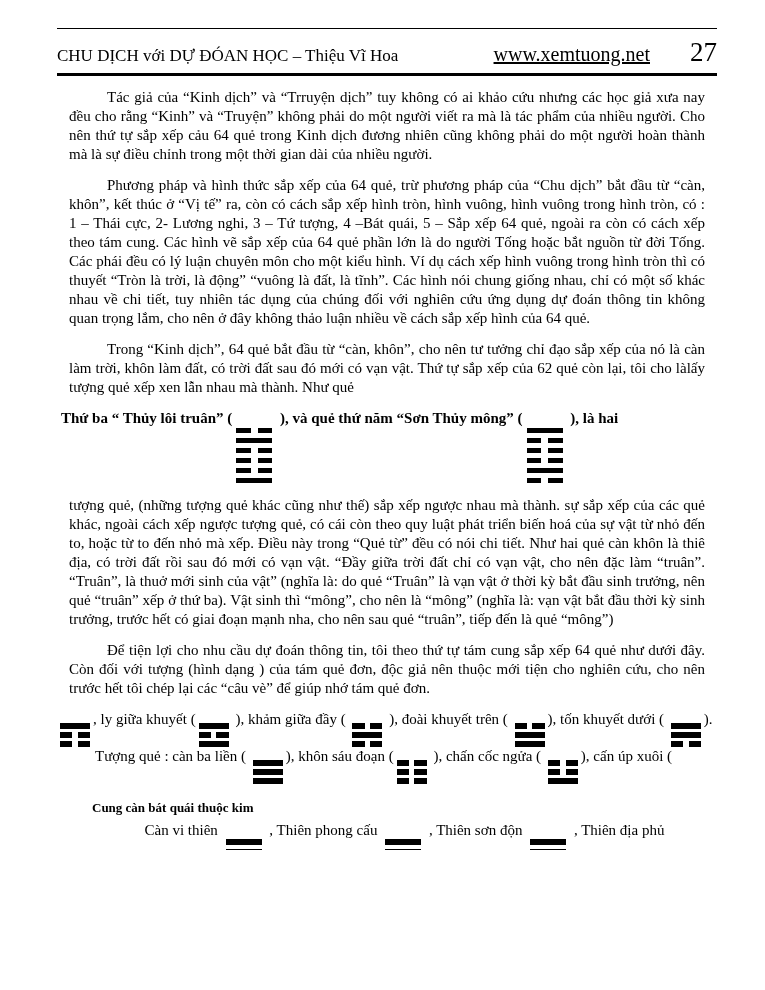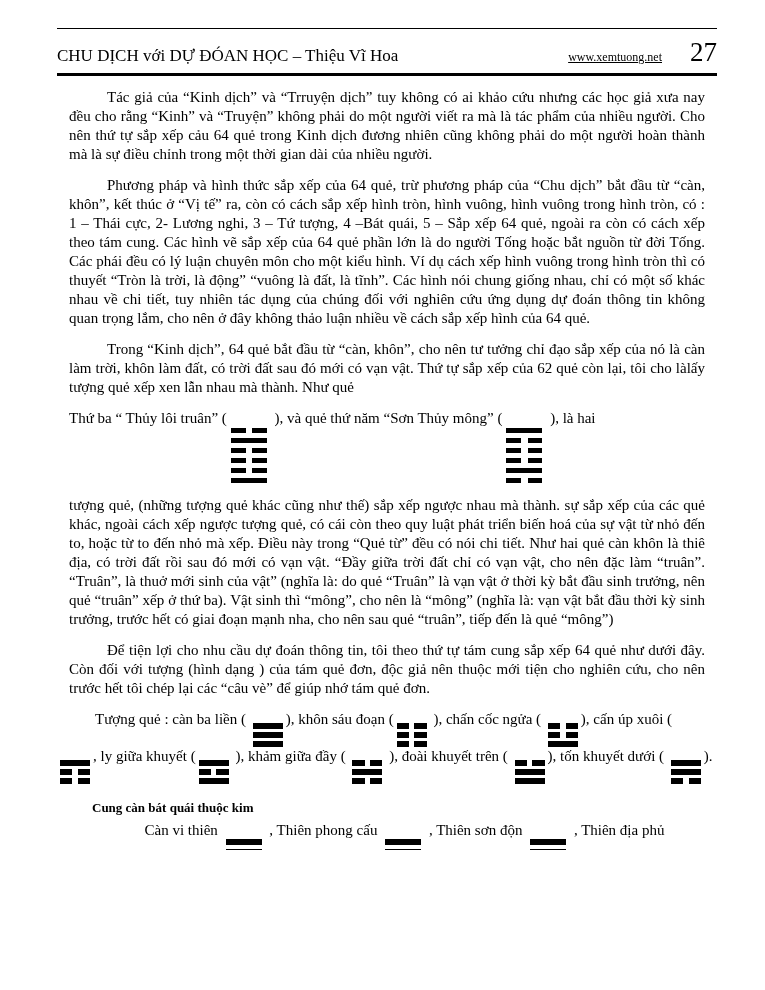--- a/index.html
+++ b/index.html
@@ -15,33 +15,33 @@
   .page-header {
     margin:28px 48px 0 57px;
     border-top:1px solid #000;
     border-bottom:3px solid #000;
   }
   .header-inner {
     display:flex; align-items:baseline;
     padding:10px 0 7px;
   }
   .doc-title { font-size:17px; white-space:nowrap; }
-  .doc-url   { margin-left:auto; margin-right:28px; font-size:12px; text-decoration:underline; white-space:nowrap; }
+  .doc-url   { margin-left:auto; margin-right:40px; font-size:20px; text-decoration:underline; white-space:nowrap; }
   .page-number { font-size:27px; font-weight:normal; line-height:1; }
 
   .page-body {
     margin:9px 48px 0 57px;
     font-size:15px;
     line-height:19px;
     text-align:justify;
   }
   .para { margin:12px; }
   .para.indent { text-indent:38px; }
 
-  .hexline { text-align:left; margin:3px 12px 1px; }
+  .hexline { text-align:left; margin:3px 4px 1px;font-weight:bold; }
   .trigram-line { text-align:left; margin:0; }
   .trigram-line.first { text-indent:38px; }
 
   .section-heading {
     font-size:13px; font-weight:bold;
     text-align:left; margin:14px 0 4px; padding-left:35px;
   }
   .hexrow { text-align:center; margin:0; }
   .hexrow.indented { padding-left:35px; }
   .hexrow.second { margin-top:2px; }
@@ -104,54 +104,54 @@
           <span class="row broken"></span>
           <span class="row broken"></span>
           <span class="row broken"></span>
           <span class="row solid"></span>
           <span class="row broken"></span>
         </span><span> ), là hai</span></div>
 
     <p class="para">tượng quẻ, (những tượng quẻ khác cũng như thế) sắp xếp ngược nhau mà thành. sự sắp xếp của các quẻ khác, ngoài cách xếp ngược tượng quẻ, có cái còn theo quy luật phát triển biến hoá của sự vật từ nhỏ đến to, hoặc từ to đến nhỏ mà xếp. Điều này trong “Quẻ từ” đều có nói chi tiết. Như hai quẻ càn khôn là thiê địa, có trời đất rồi sau đó mới có vạn vật. “Đầy giữa trời đất chỉ có vạn vật, cho nên đặc làm “truân”. “Truân”, là thuở mới sinh của vật” (nghĩa là: do quẻ “Truân” là vạn vật ở thời kỳ bắt đầu sinh trưởng, nên quẻ “truân” xếp ở thứ ba). Vật sinh thì “mông”, cho nên là “mông” (nghĩa là: vạn vật bắt đầu thời kỳ sinh trưởng, trước hết có giai đoạn mạnh nha, cho nên sau quẻ “truân”, tiếp đến là quẻ “mông”)</p>
     <p class="para indent">Để tiện lợi cho nhu cầu dự đoán thông tin, tôi theo thứ tự tám cung sắp xếp 64 quẻ như dưới đây. Còn đối với tượng (hình dạng ) của tám quẻ đơn, độc giả nên thuộc mới tiện cho nghiên cứu, cho nên trước hết tôi chép lại các “câu vè” để giúp nhớ tám quẻ đơn.</p>
 
+    <div class="trigram-line"><span class="trigram">
+          <span class="row solid"></span>
+          <span class="row broken"></span>
+          <span class="row broken"></span>
+        </span><span>, ly giữa khuyết (</span><span class="trigram">
+          <span class="row solid"></span>
+          <span class="row broken"></span>
+          <span class="row solid"></span>
+        </span><span> ), khảm giữa đầy ( </span><span class="trigram">
+          <span class="row broken"></span>
+          <span class="row solid"></span>
+          <span class="row broken"></span>
+        </span><span> ), đoài khuyết  trên ( </span><span class="trigram">
+          <span class="row broken"></span>
+          <span class="row solid"></span>
+          <span class="row solid"></span>
+        </span><span>), tốn khuyết dưới ( </span><span class="trigram">
+          <span class="row solid"></span>
+          <span class="row solid"></span>
+          <span class="row broken"></span>
+        </span><span>).</span></div>
     <div class="trigram-line first"><span>Tượng quẻ : càn ba liền ( </span><span class="trigram">
           <span class="row solid"></span>
           <span class="row solid"></span>
           <span class="row solid"></span>
         </span><span>), khôn sáu đoạn (</span><span class="trigram">
           <span class="row broken"></span>
           <span class="row broken"></span>
           <span class="row broken"></span>
         </span><span> ), chấn cốc ngửa ( </span><span class="trigram">
           <span class="row broken"></span>
           <span class="row broken"></span>
           <span class="row solid"></span>
         </span><span>), cấn úp xuôi (</span></div>
-    <div class="trigram-line"><span class="trigram">
-          <span class="row solid"></span>
-          <span class="row broken"></span>
-          <span class="row broken"></span>
-        </span><span>, ly giữa khuyết (</span><span class="trigram">
-          <span class="row solid"></span>
-          <span class="row broken"></span>
-          <span class="row solid"></span>
-        </span><span> ), khảm giữa đầy ( </span><span class="trigram">
-          <span class="row broken"></span>
-          <span class="row solid"></span>
-          <span class="row broken"></span>
-        </span><span> ), đoài khuyết  trên ( </span><span class="trigram">
-          <span class="row broken"></span>
-          <span class="row solid"></span>
-          <span class="row solid"></span>
-        </span><span>), tốn khuyết dưới ( </span><span class="trigram">
-          <span class="row solid"></span>
-          <span class="row solid"></span>
-          <span class="row broken"></span>
-        </span><span>).</span></div>
 
     <h3 class="section-heading">Cung càn bát quái thuộc kim</h3>
 
     <div class="hexrow indented"><span>Càn vi thiên </span><span class="hexagram">
           <span class="row solid"></span>
           <span class="row solid"></span>
           <span class="row solid"></span>
           <span class="row solid"></span>
           <span class="row solid"></span>
           <span class="row solid"></span>

